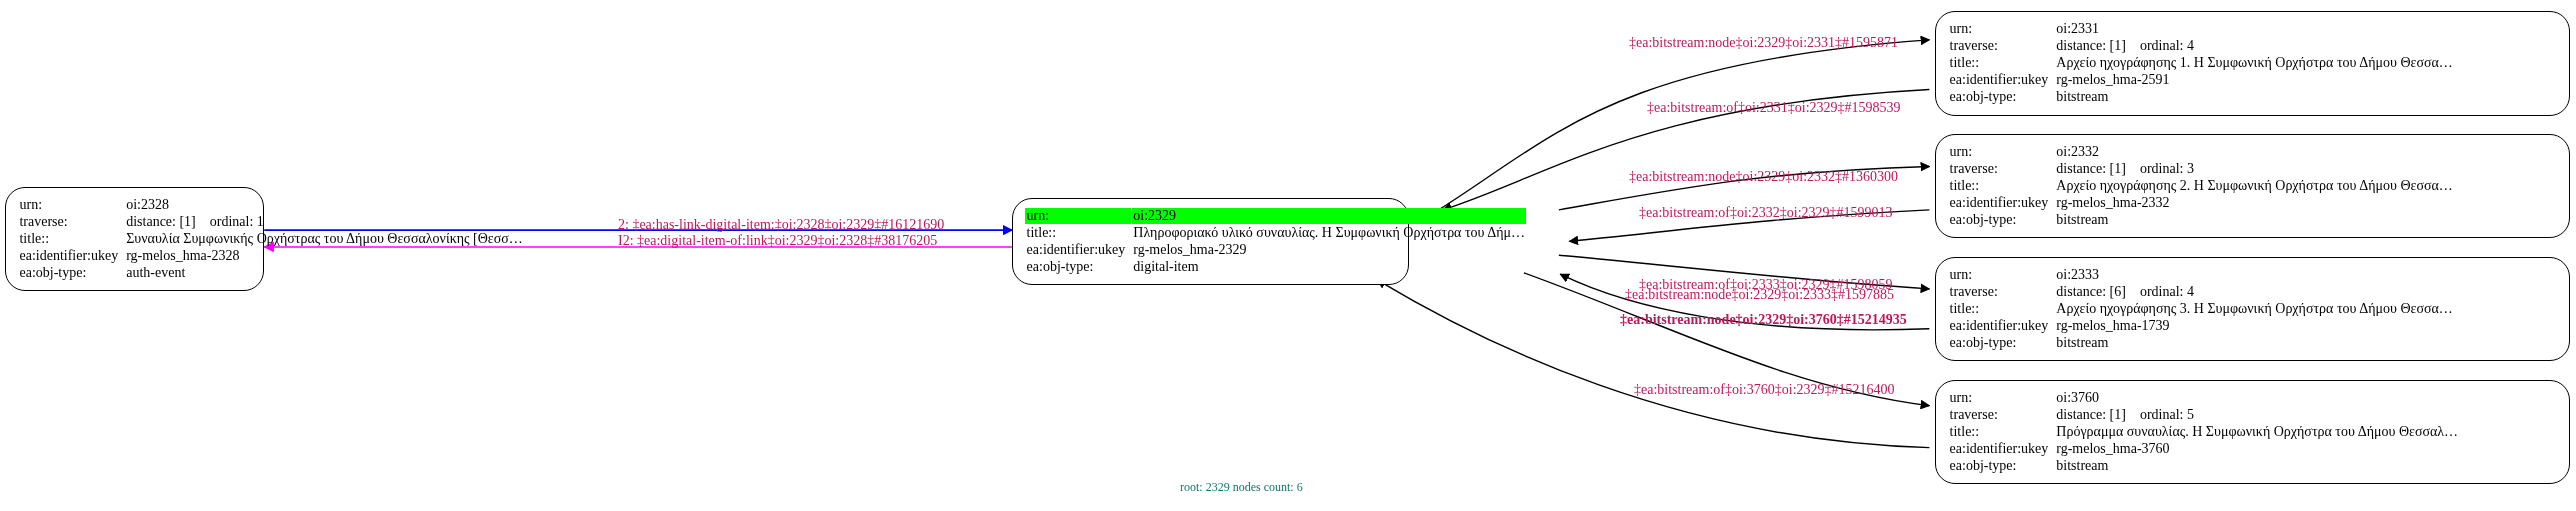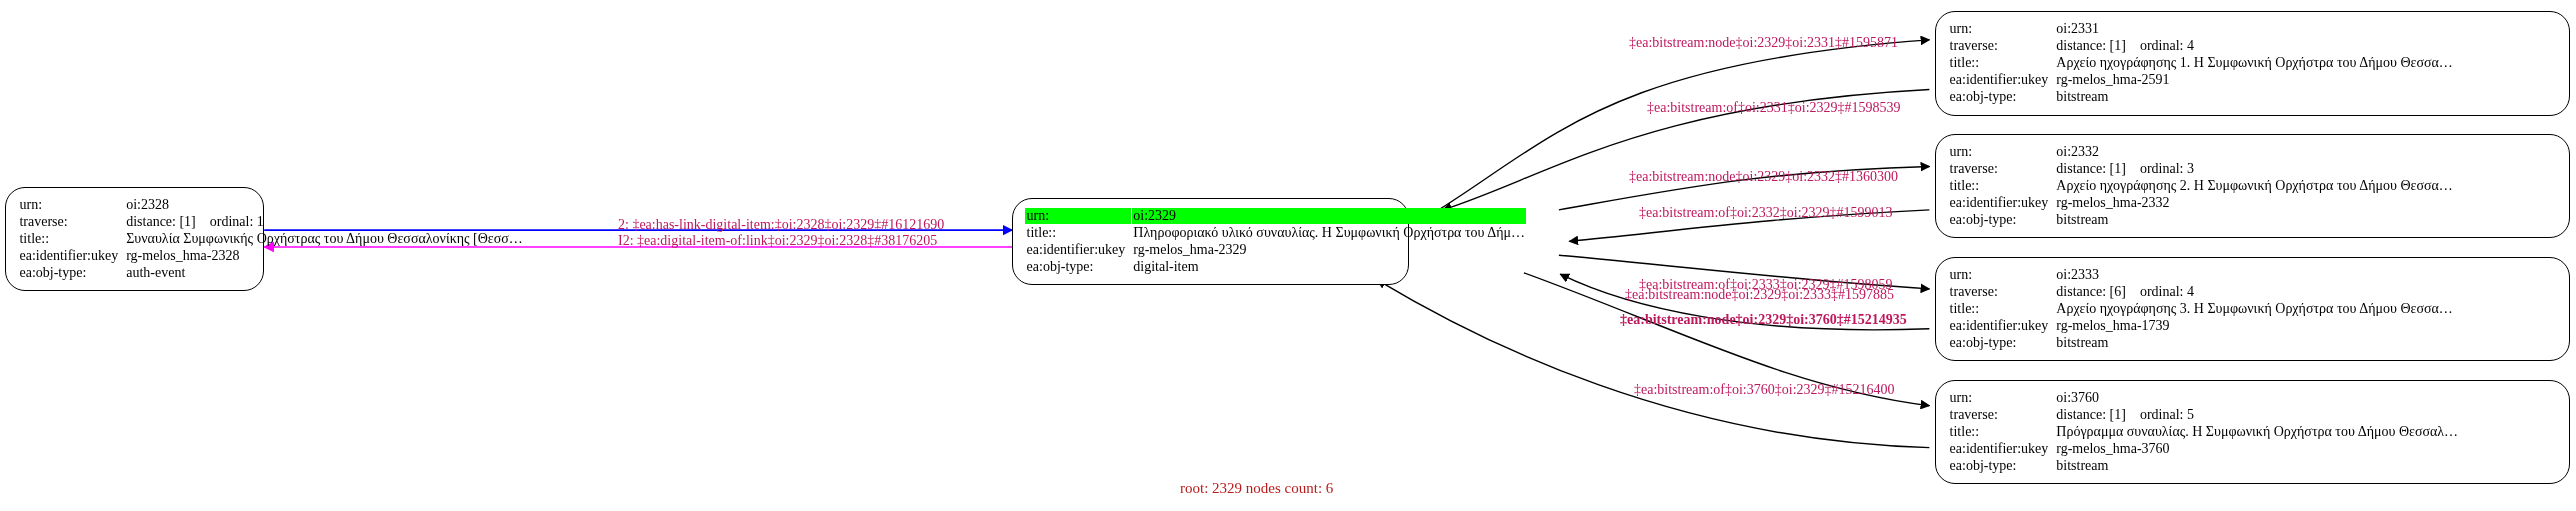--- a/index.html
+++ b/index.html
@@ -53,22 +53,22 @@
     font-family: "Liberation Serif", "DejaVu Serif", serif;
     font-size: 14px;
     color: #be185d;
     white-space: nowrap;
     background: transparent;
   }
 
   .caption {
     position: absolute;
     font-family: "Liberation Serif", "DejaVu Serif", serif;
-    font-size: 15px;
-    color: #b91c1c;
+    font-size: 12px;
+    color: #0f766e;
     white-space: nowrap;
   }
 </style>
 </head>
 <body>
 
 <div id="canvas">
 
   <svg id="edge-layer" viewBox="0 0 3685 732" preserveAspectRatio="none">
     <defs>

